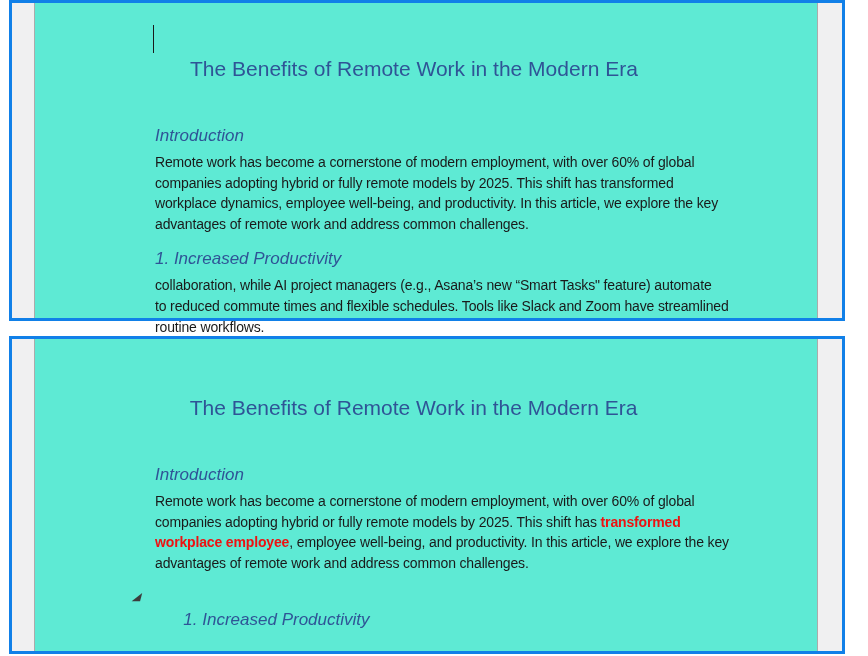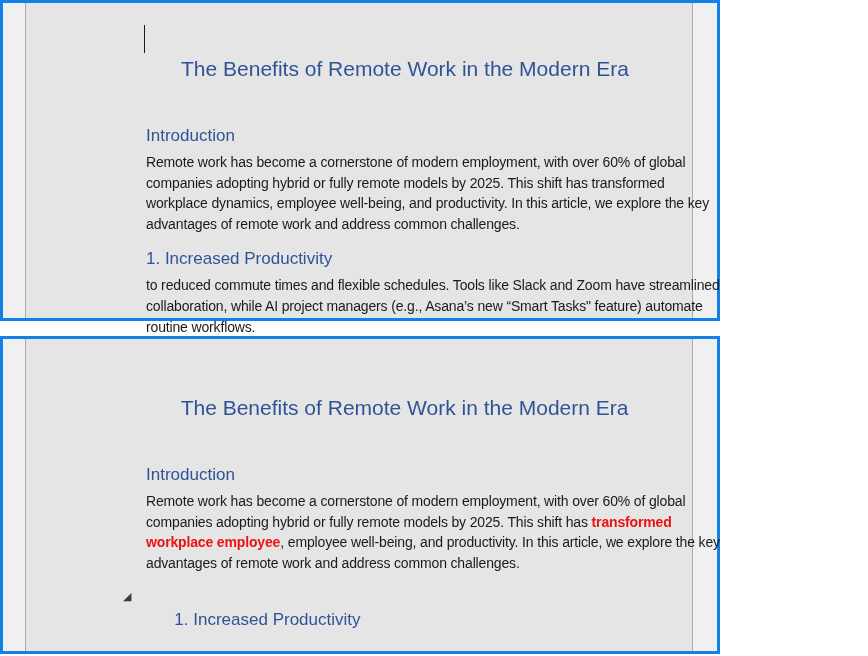--- a/index.html
+++ b/index.html
@@ -4,23 +4,23 @@
 <style>
   html,body { margin:0; padding:0; }
   body {
     width:868px; height:656px;
     background:#ffffff;
     font-family:"Liberation Sans", sans-serif;
     position:relative;
     overflow:hidden;
   }
   .panel {
-    position:absolute; left:0; width:720px;
+    position:absolute; left:9px; width:836px;
     border:3px solid #1180e8;
-    background:#e5e5e5;
+    background:#5eead4;
     box-sizing:border-box;
   }
   .panel-top { top:0; height:321px; }
   .panel-bottom { top:336px; height:318px; }
 
   .margin-strip {
     position:absolute; top:0; bottom:0; width:22px;
     background:#f0f0f1;
   }
   .margin-strip.left  { left:0;  border-right:1px solid #ababab; }
@@ -40,20 +40,21 @@
   .caret {
     position:absolute; left:-2px; top:1px;
     width:1px; height:28px; background:#1a1a1a;
   }
   .h2 {
     position:relative;
     margin-top:11px;
     font-size:17px; line-height:22px;
     color:#2F5496; font-weight:400;
     white-space:pre;
+    font-style:italic;
   }
   .para { margin-top:5px; }
   .line {
     font-size:14px; line-height:20.6px;
     color:#1a1a1a; white-space:pre;
     letter-spacing:-0.15px;
   }
   .red-bold { color:#ee1111; font-weight:bold; }
   .collapse-tri {
     position:absolute; left:-23px; top:4px;
@@ -78,22 +79,22 @@
     <div class="para">
       <div class="line">Remote work has become a cornerstone of modern employment, with over 60% of global</div>
       <div class="line">companies adopting hybrid or fully remote models by 2025. This shift has transformed</div>
       <div class="line">workplace dynamics, employee well-being, and productivity. In this article, we explore the key</div>
       <div class="line">advantages of remote work and address common challenges.</div>
     </div>
 
     <div class="h2" style="margin-top:14px;">1. Increased Productivity</div>
 
     <div class="para">
+      <div class="line">collaboration, while AI project managers (e.g., Asana’s new “Smart Tasks" feature) automate</div>
       <div class="line">to reduced commute times and flexible schedules. Tools like Slack and Zoom have streamlined</div>
-      <div class="line">collaboration, while AI project managers (e.g., Asana’s new “Smart Tasks" feature) automate</div>
       <div class="line">routine workflows.</div>
     </div>
   </div>
 </div>
 
 <div class="panel panel-bottom">
   <div class="margin-strip left"></div>
   <div class="margin-strip right"></div>
 
   <div class="content">

